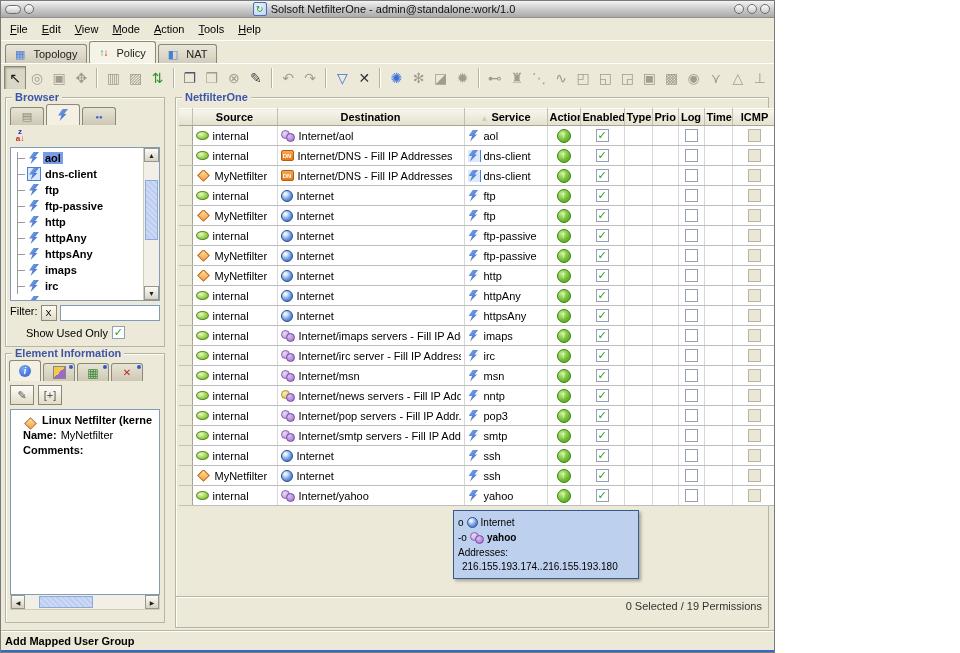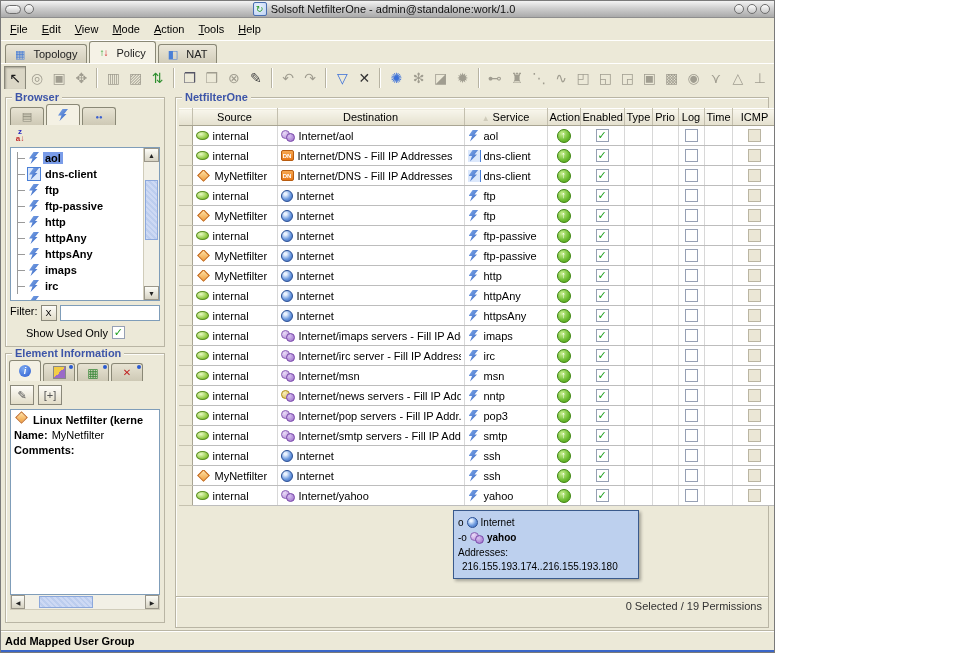--- a/index.html
+++ b/index.html
@@ -84,31 +84,31 @@
   .etab.badged::after{content:"";position:absolute;top:1px;right:1px;width:4px;height:4px;border-radius:50%;background:#2a5ad0;}
   .ei{display:inline-flex;line-height:1;}
   .ei-info{width:12px;height:12px;border-radius:50%;background:radial-gradient(circle at 38% 30%,#7aa8f0,#2a5ad0);color:#fff;font-weight:bold;font-style:italic;font-size:9px;align-items:center;justify-content:center;}
   .ei-info::after{content:"i";}
   .ei-palette{width:11px;height:11px;border:1px solid #888;background:linear-gradient(135deg,#f2cc48 50%,#9a6ac8 50%);}
   .ei-table::before{content:"▦";color:#3a8a3a;font-size:12px;}
   .ei-cut::before{content:"✕";color:#c02020;font-weight:bold;font-size:10px;}
   .ebtns{display:flex;gap:4px;padding:4px 4px 2px 4px;}
   .sq-btn{width:24px;height:20px;border:1px solid #8a887a;background:linear-gradient(#fdfcf8,#e2ddc8);display:flex;align-items:center;justify-content:center;font-size:11px;color:#555;padding:0;}
   .einfo-content{margin:2px 4px 0 4px;height:178px;border:1px solid #7f9db9;background:#fff;padding:3px 3px;overflow:hidden;}
-  .einfo-line{display:flex;align-items:flex-start;gap:4px;white-space:nowrap;line-height:15px;}
+  .einfo-line{display:flex;align-items:flex-end;gap:4px;white-space:nowrap;line-height:15px;margin-left:9px;}
   .hscroll{margin:0 4px;height:14px;background:#f2f0e6;border:1px solid #d0ccba;border-top:none;display:flex;}
   .hbtn{width:14px;height:100%;background:linear-gradient(#fdfdf8,#d6d2c2);border:1px solid #9a968a;font-size:6px;display:flex;align-items:center;justify-content:center;color:#222;padding:0;}
   .hthumb{margin:1px 0 1px 14px;width:52px;background:repeating-linear-gradient(45deg,#cdd9f4 0 2px,#bccdee 2px 4px);border:1px solid #8ca8dc;}
   .hspace{flex:1;}
 
   
   .main-area{position:absolute;left:172px;top:0;right:2px;bottom:0;}
   .perm-box{left:2px;top:8px;right:3px;bottom:2px;background:#ece9d8;}
   .perm-table{table-layout:fixed;border-collapse:collapse;width:772px;margin:10px 3px 0 3px;}
-  .perm-table th{height:16px;background:linear-gradient(#f8f6ec,#e4e0ce);border-right:1px solid #c3bfae;border-bottom:1px solid #a9a593;border-top:1px solid #fff;font-weight:normal;font-size:11px;padding:0 2px;white-space:nowrap;overflow:hidden;}
+  .perm-table th{height:16px;background:linear-gradient(#f8f6ec,#e4e0ce);border-right:1px solid #c3bfae;border-bottom:1px solid #a9a593;border-top:1px solid #fff;font-weight:bold;font-size:11px;padding:0 2px;white-space:nowrap;overflow:hidden;}
   .sortmark::before{content:"▲";color:#cfcbba;font-size:8px;margin-right:3px;}
   .perm-table td{height:19px;background:#fff;border-right:1px solid #d8d8d8;border-bottom:1px solid #bdbdbd;padding:0 3px;white-space:nowrap;overflow:hidden;}
   .perm-table td.sel{background:#ece9d8;border-right:1px solid #a9a593;border-bottom:1px solid #c6c2b0;}
   .cellflex{display:flex;align-items:center;gap:4px;overflow:hidden;}
   .cellcenter{display:flex;align-items:center;justify-content:center;}
   .perm-status{position:absolute;left:0;right:0;bottom:12px;height:18px;border-top:1px solid #b9b5a4;box-shadow:inset 0 1px 0 #fff;display:flex;align-items:center;justify-content:flex-end;padding:0 6px;color:#333;}
 
   
   .ic{display:inline-block;flex:none;position:relative;box-sizing:border-box;}
   .ic-internal{width:13px;height:9px;border-radius:50%;background:radial-gradient(ellipse at 35% 30%,#e9fbc2,#8cc63e 70%,#6da52c);border:1px solid #5c8f24;}

